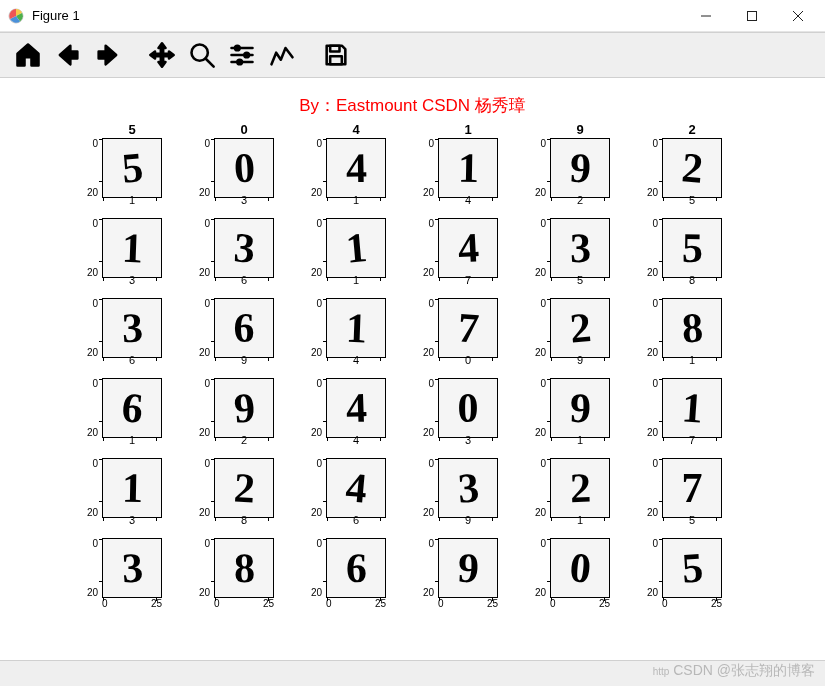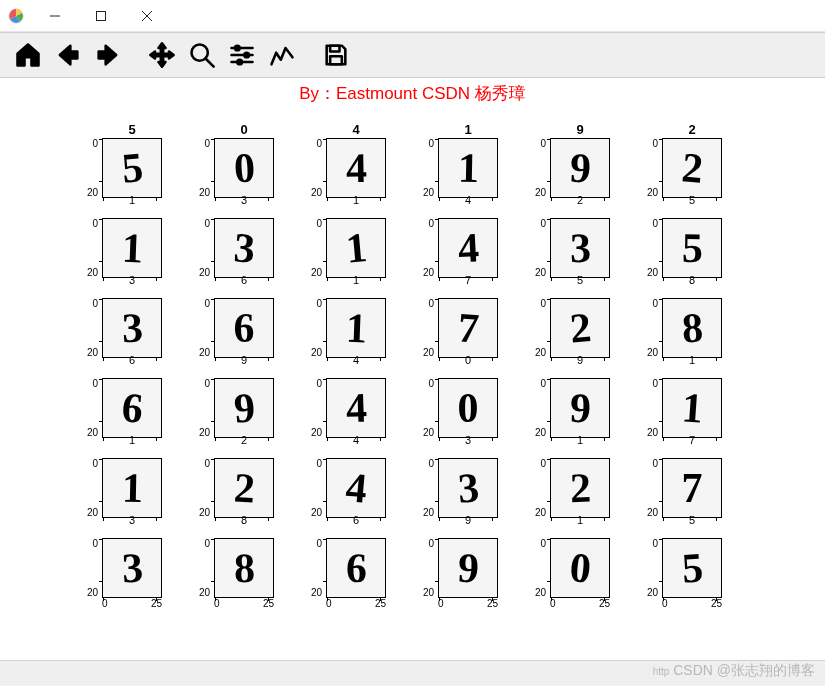--- a/index.html
+++ b/index.html
@@ -53,21 +53,21 @@
   .tbtn.fill svg { fill: #000; stroke: #000; }
   .tsep { width: 10px; }
   .canvas {
     position: relative;
     width: 825px;
     height: 570px;
     background: #fff;
   }
   .figtitle {
     position: absolute;
-    top: 4px;
+    top: 16px;
     width: 100%;
     text-align: center;
     color: #ff0000;
     font-size: 17px;
     font-family: Arial, sans-serif;
   }
   .grid {
     position: absolute;
     left: 80px;
     top: 54px;
@@ -144,20 +144,21 @@
 <div class="titlebar">
   <span class="app-icon">
     <svg viewBox="0 0 16 16">
       <circle cx="8" cy="8" r="7" fill="#fff" stroke="#888" stroke-width="0.5"></circle>
       <path d="M8 8 L8 1 A7 7 0 0 1 14 5 Z" fill="#f7c948"></path>
       <path d="M8 8 L14 5 A7 7 0 0 1 12 13.5 Z" fill="#4db04d"></path>
       <path d="M8 8 L12 13.5 A7 7 0 0 1 2 11 Z" fill="#4a90d9"></path>
       <path d="M8 8 L2 11 A7 7 0 0 1 8 1 Z" fill="#e55"></path>
     </svg>
   </span>
+  <span class="title">Figure 1</span>
   <div class="winbtns">
     <div class="winbtn">
       <svg viewBox="0 0 10 10">
           <path d="M0 5 H10"></path>
         </svg>
     </div>
     <div class="winbtn">
       <svg viewBox="0 0 10 10">
           <rect x="0.5" y="0.5" width="9" height="9"></rect>
         </svg>

